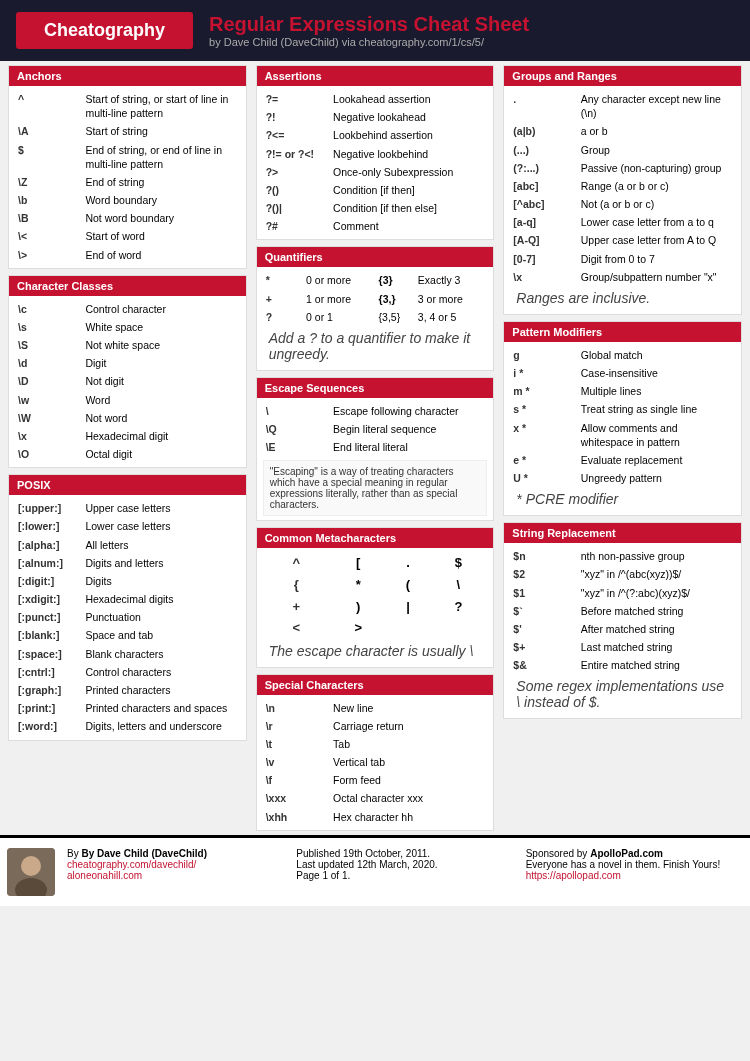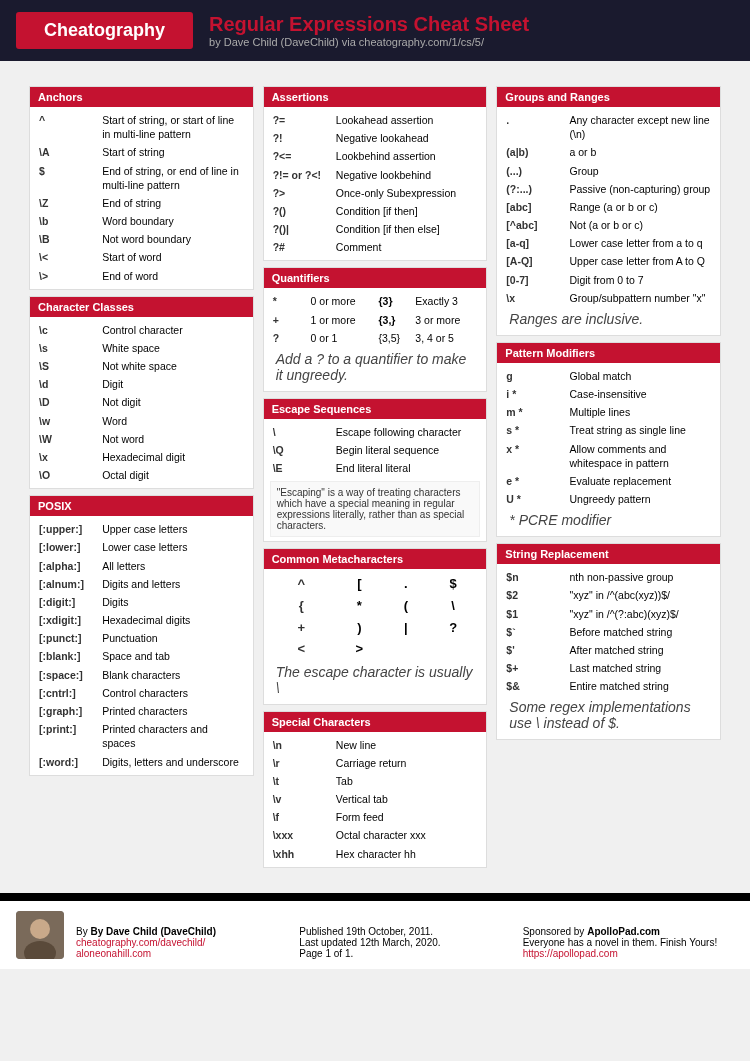--- a/index.html
+++ b/index.html
@@ -32,23 +32,22 @@
       font-size: 20px;
       font-weight: bold;
     }
     .header-sub {
       color: #aaa;
       font-size: 11px;
     }
     .content {
       display: flex;
       gap: 1px;
-      padding: 25px;
+      padding: 4px;
       background: #f0f0f0;
-      justify-content: flex-end;
     }
     .col {
       flex: 1;
       display: flex;
       flex-direction: column;
       gap: 6px;
       padding: 0 4px;
     }
     .section {
       background: white;
@@ -84,25 +83,25 @@
       padding: 4px 6px;
       font-size: 14px;
       color: #444;
       font-style: italic;
     }
     .quantifiers-table td { width: auto; }
     .quantifiers-table td:first-child { width: 18%; }
     .metachar-table td { text-align: center; font-size: 13px; font-weight: bold; }
     .footer {
       background: white;
-      border-top: 8px solid #000000;
-      padding: 10px 16px;
+      border-top: 3px solid #000000;
+      padding: 10px 7px;
       display: flex;
       gap: 12px;
-      align-items: flex-end;
+      align-items: flex-start;
       font-size: 10px;
     }
     .footer-avatar {
       width: 48px;
       height: 48px;
       background: #888;
       border-radius: 4px;
       overflow: hidden;
       flex-shrink: 0;
     }

